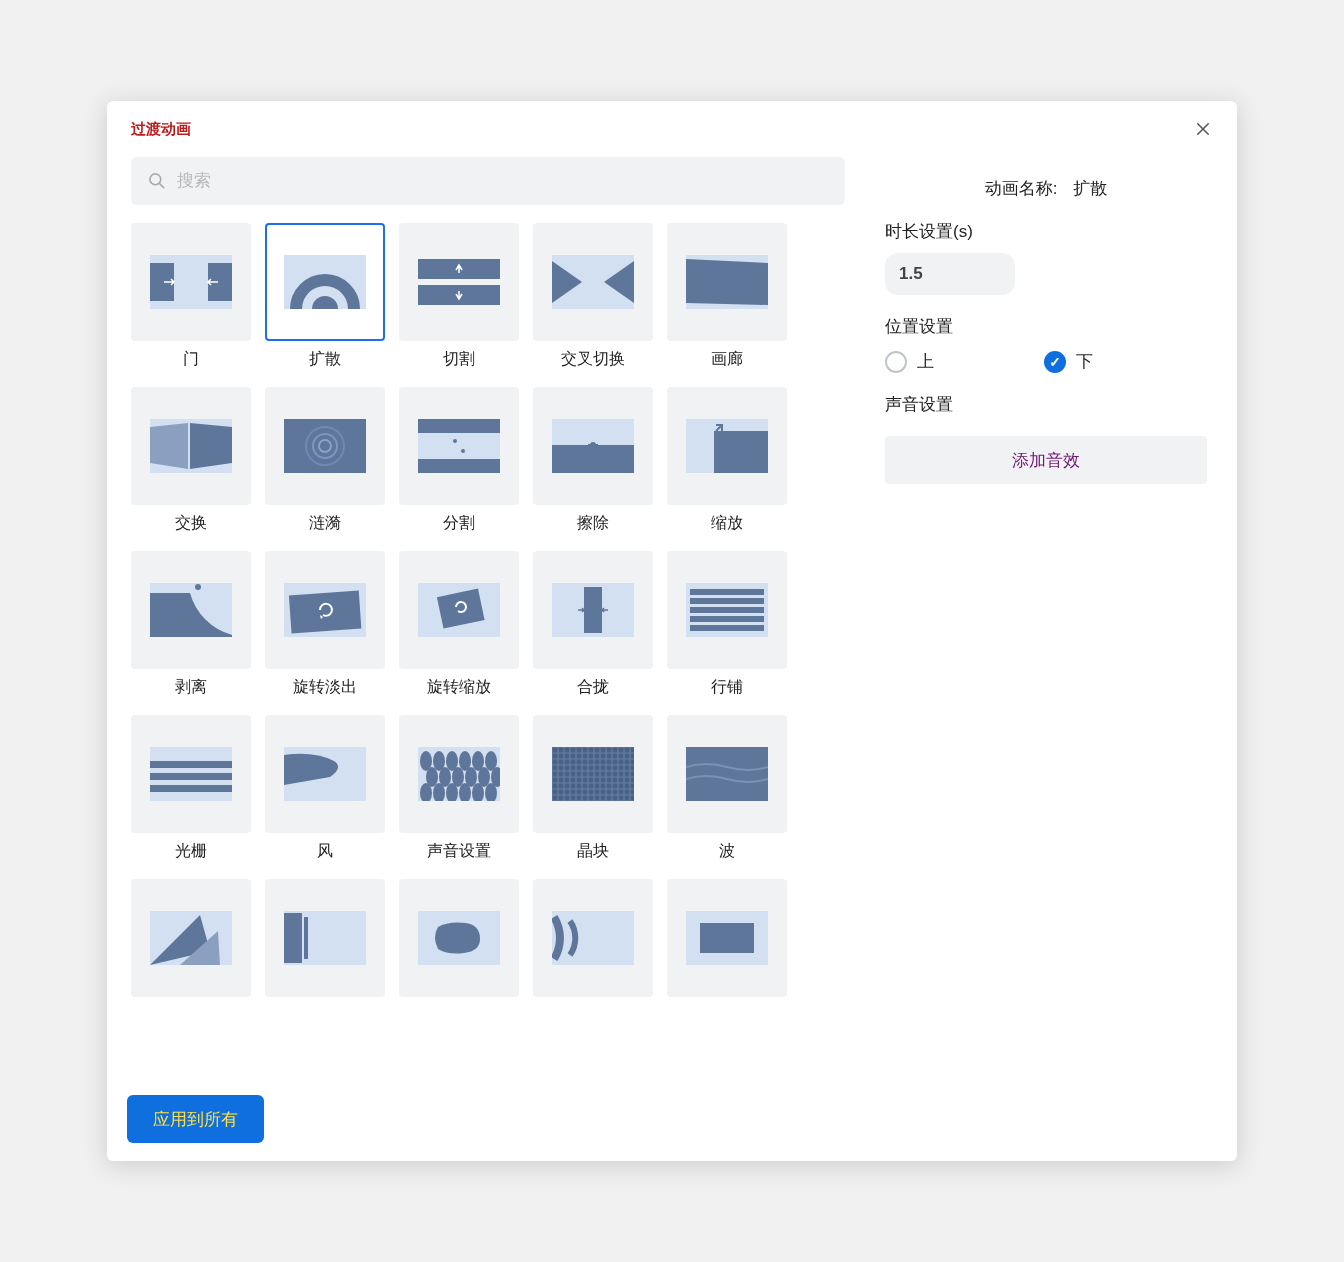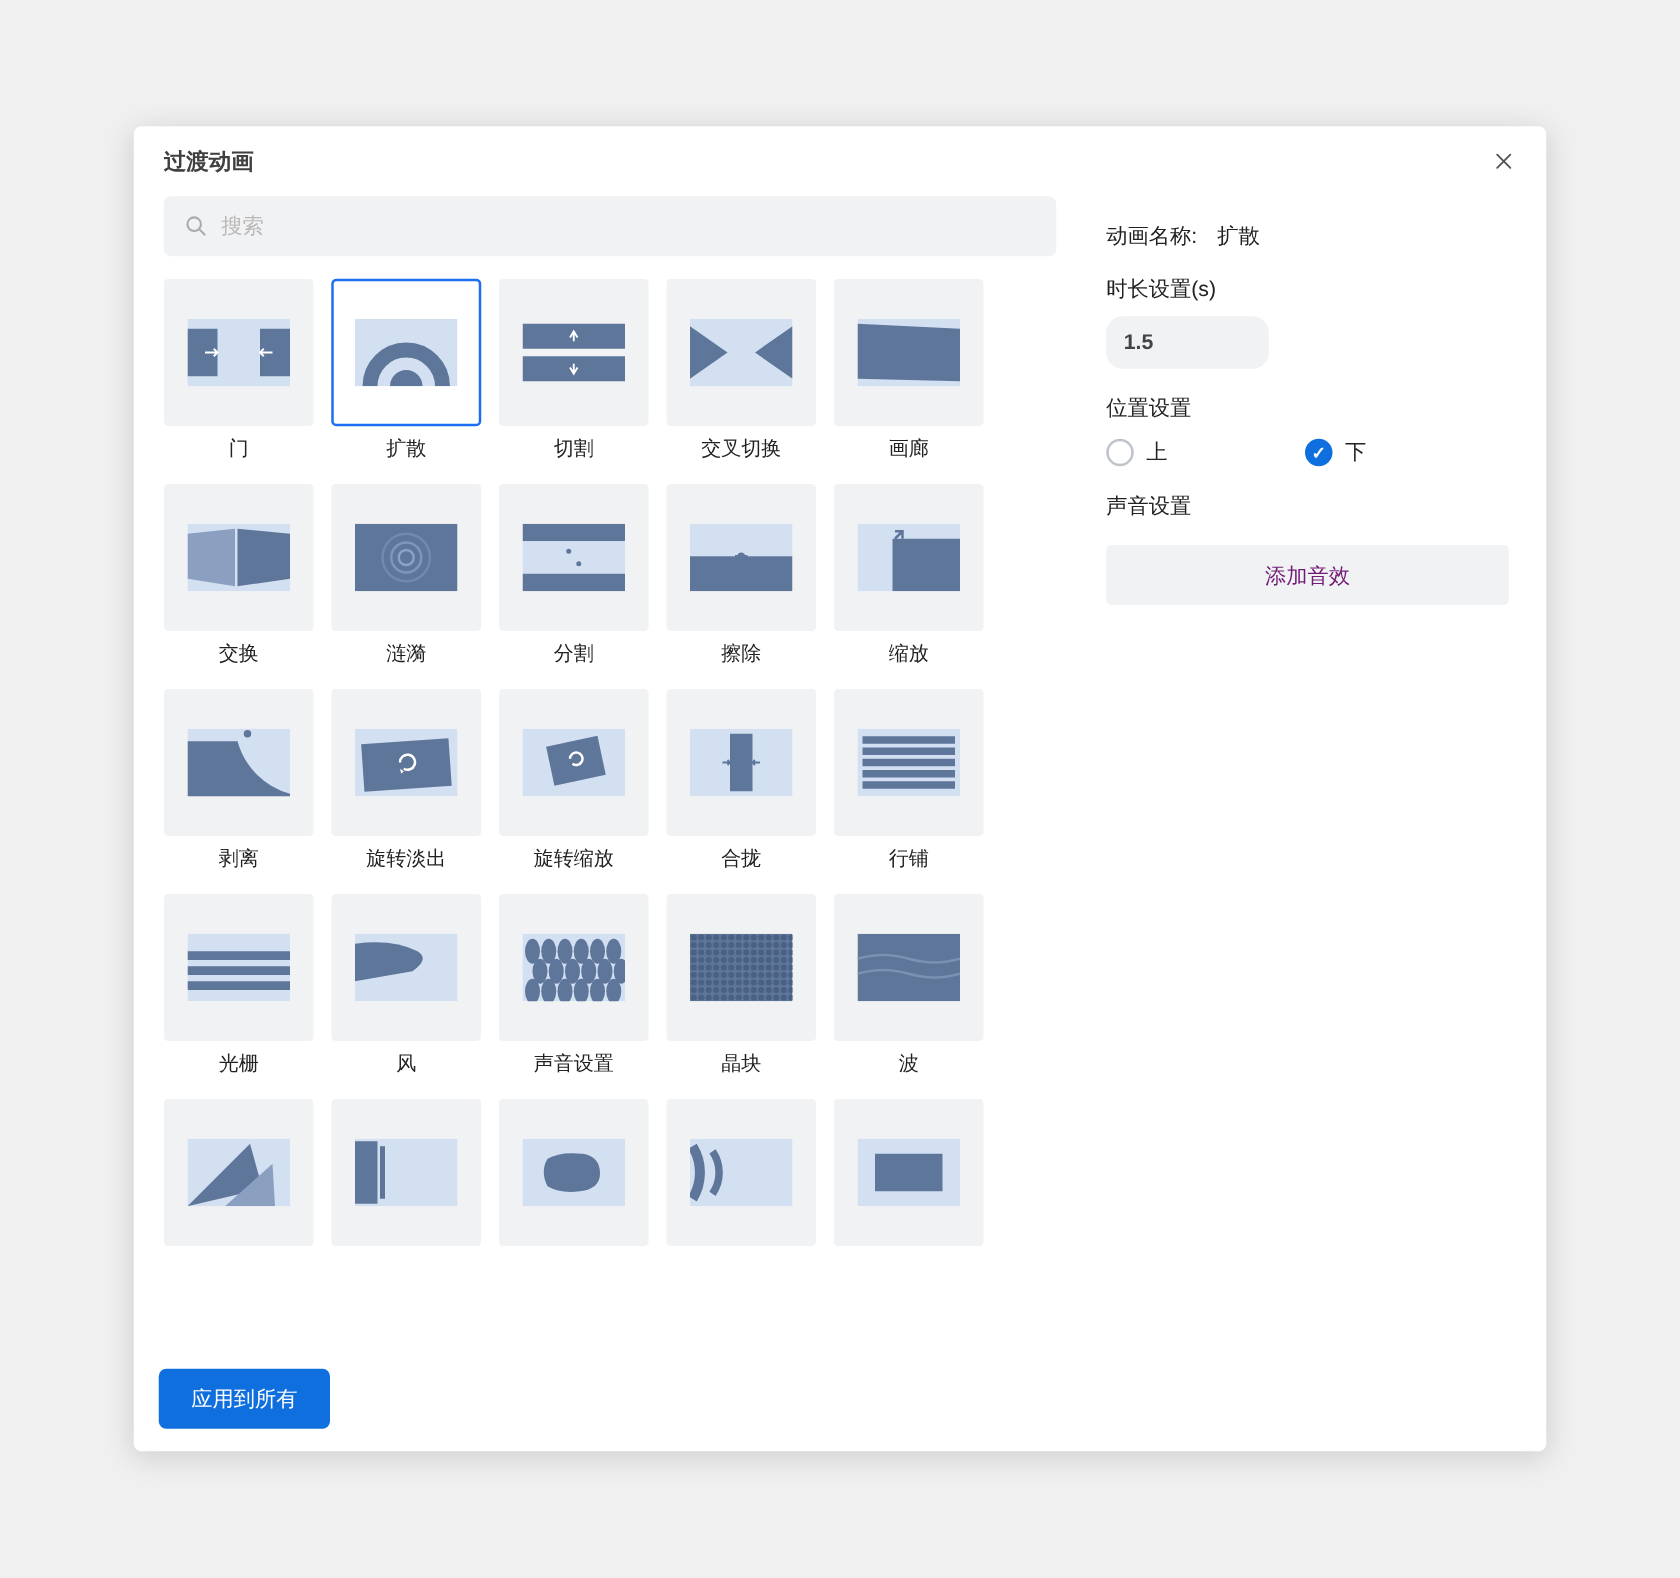--- a/index.html
+++ b/index.html
@@ -22,23 +22,23 @@
     flex-direction: column;
     overflow: hidden;
   }
   .dialog-header {
     display: flex;
     align-items: center;
     justify-content: space-between;
     padding: 14px 20px 10px 24px;
   }
   .dialog-title {
-    font-size: 18px;
+    font-size: 15px;
     font-weight: 600;
-    color: #404040;
+    color: #b91c1c;
   }
   .close-btn {
     width: 28px; height: 28px;
     display: flex; align-items: center; justify-content: center;
     cursor: pointer;
     color: #555;
   }
   .close-btn svg { width: 18px; height: 18px; }
   .dialog-body {
     flex: 1;
@@ -115,21 +115,21 @@
     white-space: nowrap;
   }
   .right-pane {
     width: 360px;
     padding: 24px 10px 10px 28px;
     font-size: 17px;
     color: #222;
   }
   .field-row { margin-bottom: 20px; }
   .field-label { margin-bottom: 10px; }
-  .name-row { display: flex; gap: 16px; }
+  .name-row { display: flex; gap: 16px; justify-content: center; }
   .duration-input {
     width: 130px;
     height: 42px;
     background: #f1f2f3;
     border: none;
     border-radius: 13px;
     font-size: 17px;
     font-weight: 600;
     color: #444;
     padding: 0 14px;
@@ -181,21 +181,21 @@
     padding: 14px 20px 18px 20px;
   }
   .btn {
     height: 48px;
     padding: 0 26px;
     border-radius: 6px;
     font-size: 17px;
     border: none;
     cursor: pointer;
   }
-  .btn-primary { background: #0f6fde; color: #ffffff; }
+  .btn-primary { background: #0f6fde; color: #fde047; }
   .btn-default { background: #fff; color: #222; border: 1px solid #d6d8db; }
   .footer-right { display: flex; gap: 14px; }
 </style>
 </head>
 <body>
 
 <div class="dialog">
   <div class="dialog-header">
     <div class="dialog-title">过渡动画</div>
     <div class="close-btn">

